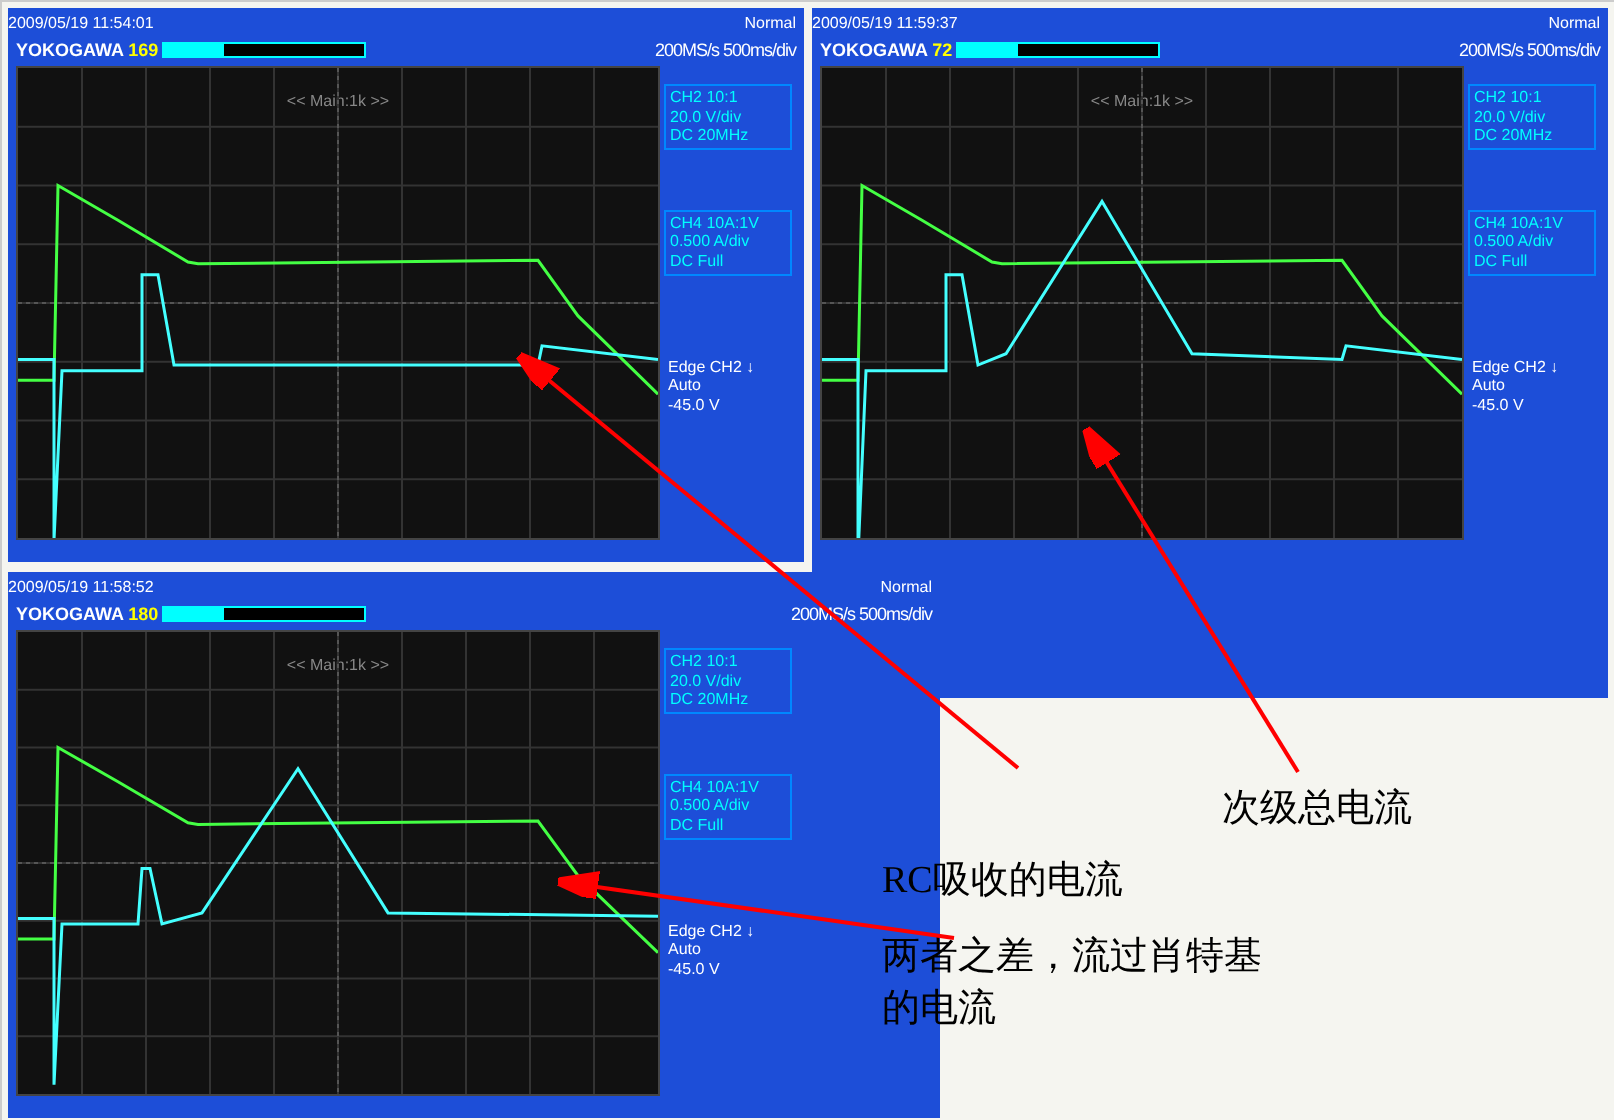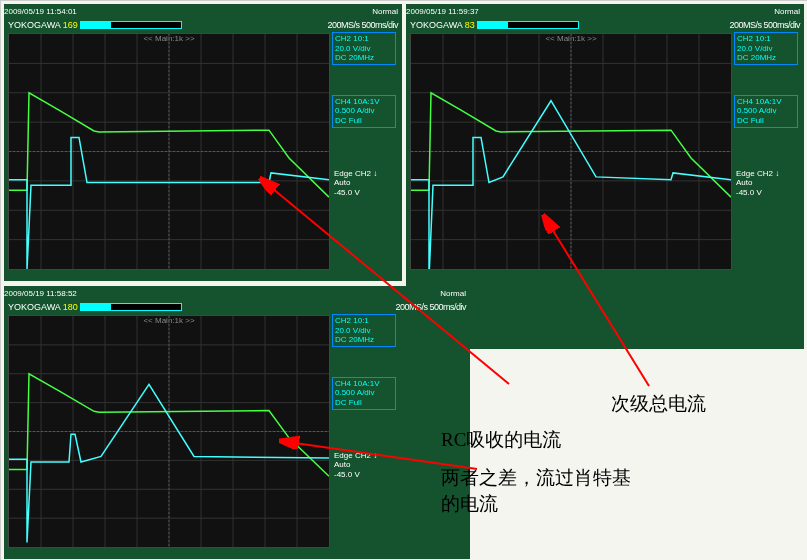--- a/index.html
+++ b/index.html
@@ -1,37 +1,37 @@
 <!DOCTYPE html>
 <html><head>
 <meta charset="utf-8">
 <style>
 html,body{margin:0;padding:0;background:#e6e6e0;font-family:sans-serif}
 .page{width:807px;height:560px;background:#f5f5f0;position:relative;margin:0 auto;border:1px solid #ccc}
-.scope{position:absolute;background:#14532d;font-size:9px;color:#fff}
+.scope{position:absolute;background:#1d4ed8;font-size:9px;color:#fff}
 .scope .hdr{display:flex;height:14px;font-size:8px;color:#fff;align-items:center}
 .ts{color:#fff;white-space:pre}
-.yk{color:#fff;font-weight:normal}
+.yk{color:#fff;font-weight:bold}
 .yk span{color:#ff0}
 .norm{color:#fff;margin-left:auto;padding-right:4px}
 .hdr2{height:14px;display:flex;align-items:center;padding-left:4px}
 .prog{display:inline-block;width:100px;height:6px;background:#000;border:1px solid #0ff;position:relative;margin-left:2px}
 .prog i{display:block;height:100%;background:#0ff}
 .sr{margin-left:auto;color:#fff;padding-right:4px;letter-spacing:-0.5px}
 .body{display:flex}
 .plot{background:#111;position:relative;border:1px solid #444;margin:1px 0 1px 4px}
-.plot .title{position:absolute;top:0;left:50%;transform:translateX(-50%);font-size:8px;color:#888}
+.plot .title{position:absolute;top:12px;left:50%;transform:translateX(-50%);font-size:8px;color:#888}
 .grid{position:absolute;inset:0}
 .grid line{stroke:#333;stroke-width:1}
 .grid .ax{stroke:#555;stroke-dasharray:2 2}
 .trace{fill:none;stroke-width:1.5}
 .t-g{stroke:#4f4}
 .t-c{stroke:#4ff}
 .side{width:64px;display:flex;flex-direction:column;gap:0;padding:0 2px;font-size:8px;line-height:1.2}
-.sbox{border:1px solid #08f;padding:1px 2px;}
+.sbox{border:1px solid #08f;padding:1px 2px;margin-top:10px}
 .cy{color:#0ff}
 .pos{position:absolute;font-size:8px;color:#fff;border:1px solid #08f;background:#004;padding:0 2px}
 .annot{position:absolute;font-family:"SimSun","Microsoft YaHei",serif;font-size:19px;color:#000}
 .arrow{position:absolute;stroke:#f00;stroke-width:2;fill:none}
 .arrow marker polygon{fill:#f00}
 </style>
 </head>
 <body>
 <div class="page">
 
@@ -95,21 +95,21 @@
       </div>
     </div>
   </div>
       </div>
       <div class="scope" style="left: 405px; top: 3px; width: 398px; height: 345px;">
   <div class="hdr">
     <span class="ts">2009/05/19 11:59:37</span>
     <span class="norm">Normal</span>
   </div>
   <div class="hdr2">
-    <span class="yk">YOKOGAWA <span>83</span></span>
+    <span class="yk">YOKOGAWA <span>72</span></span>
     <span class="prog">
             <i style="width:30%"></i>
           </span>
     <span class="sr">200MS/s 500ms/div</span>
   </div>
   <div class="body">
     <div class="plot" style="width:320px;height:235px">
       <span class="title">&lt;&lt; Main:1k &gt;&gt;</span>
       <svg width="320" height="235" style="position:absolute;inset:0">
         <g class="grid">

